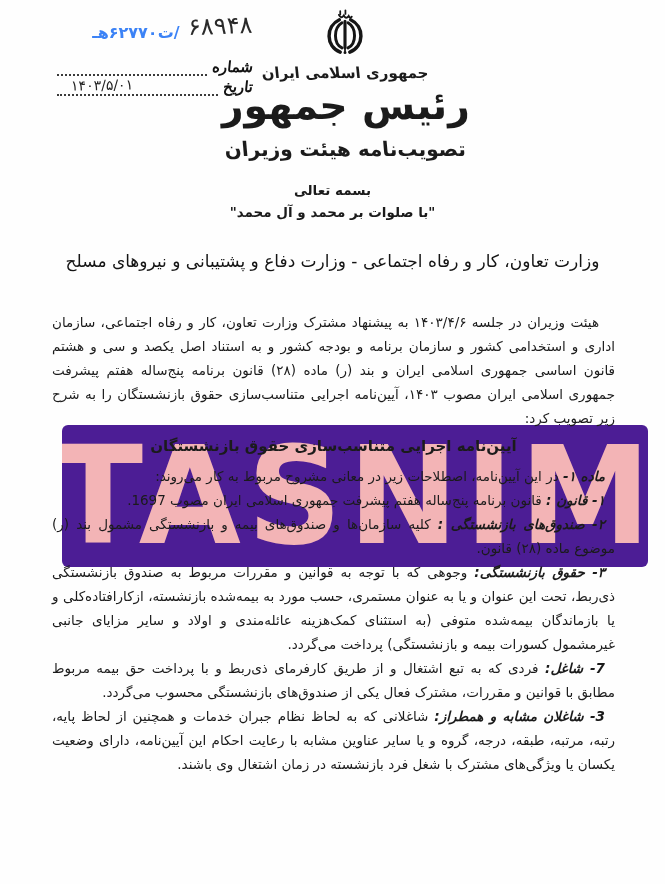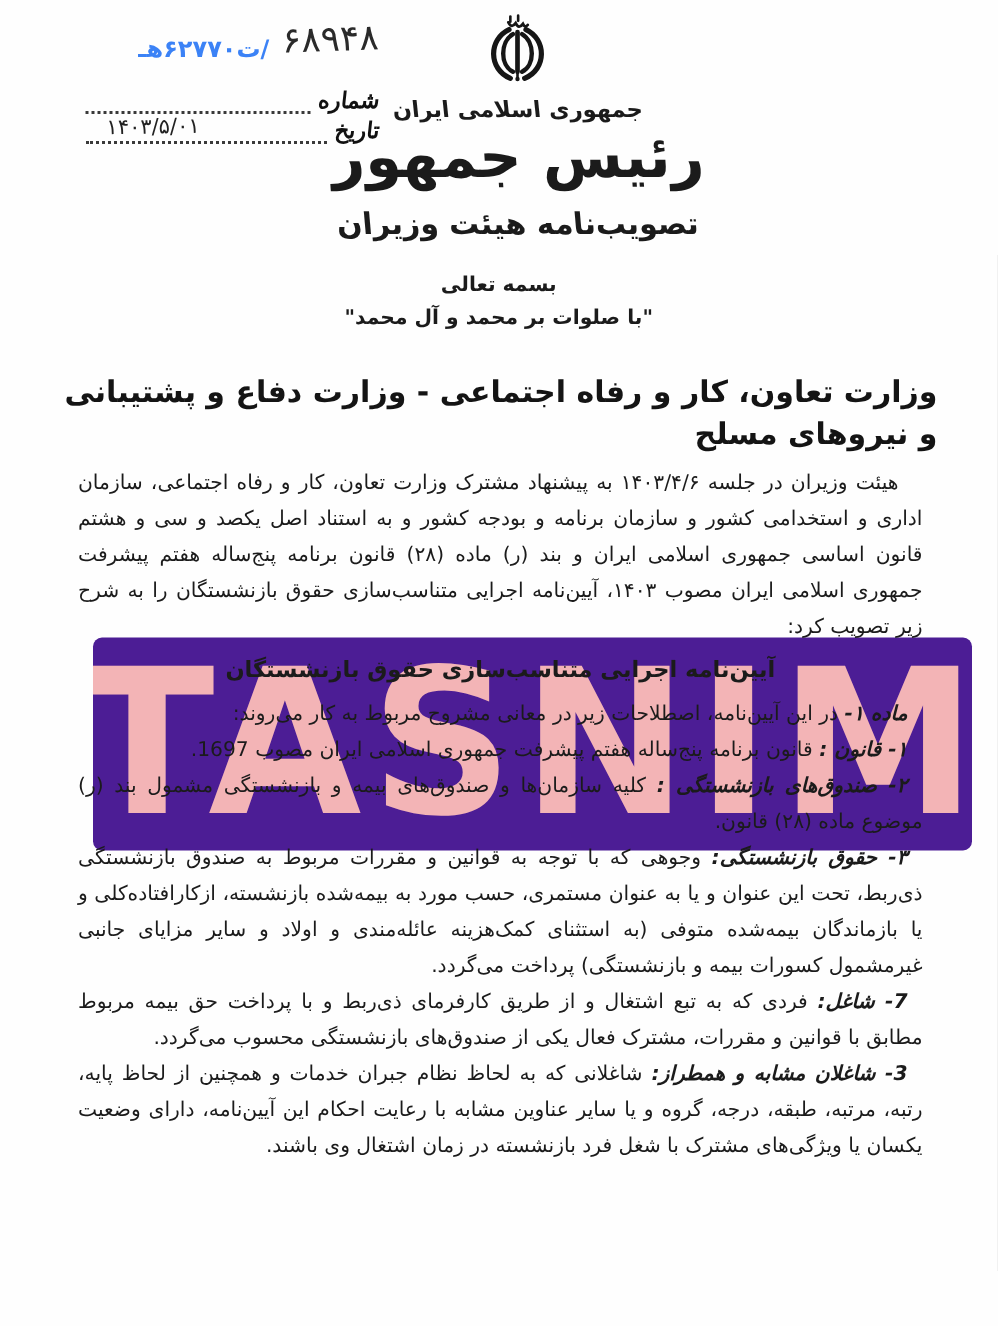--- a/index.html
+++ b/index.html
@@ -30,22 +30,22 @@
   
   .hdr-center{position:absolute;left:200px;top:8px;width:290px;text-align:center;direction:rtl;}
   .emblem{display:block;margin:0 auto;}
   .republic{font-size:15px;font-weight:bold;margin-top:4px;transform:skewX(6deg);}
   .president{font-size:39px;font-weight:bold;line-height:1.15;margin-top:2px;transform:skewX(4deg);}
   .decree-type{font-size:20px;font-weight:bold;margin-top:8px;transform:skewX(5deg);}
   .bismillah{position:absolute;left:0;right:0;top:182px;text-align:center;font-size:13.5px;direction:rtl;font-weight:bold;}
   .salawat{position:absolute;left:0;right:0;top:204px;text-align:center;font-size:13.5px;font-weight:bold;direction:rtl;}
   
   .addressees{
-    position:absolute;left:40px;right:40px;top:247px;text-align:right;direction:rtl;
-    font-weight:bold;font-size:20px;line-height:28px;color:#141414;
+    position:absolute;left:40px;right:40px;top:247px;text-align:center;direction:rtl;
+    font-weight:normal;font-size:17px;line-height:28px;color:#141414;
   }
   
   .watermark{
     position:absolute;left:62px;top:425px;width:586px;height:142px;
     background:#4c1d95;border-radius:6px;overflow:hidden;z-index:1;
     display:flex;align-items:center;justify-content:center;
   }
   .watermark span{
     font-family:"DejaVu Sans",sans-serif;font-weight:bold;font-size:132px;
     color:#f3b4b6;letter-spacing:6px;transform:scaleY(1.02);line-height:1;user-select:none;

